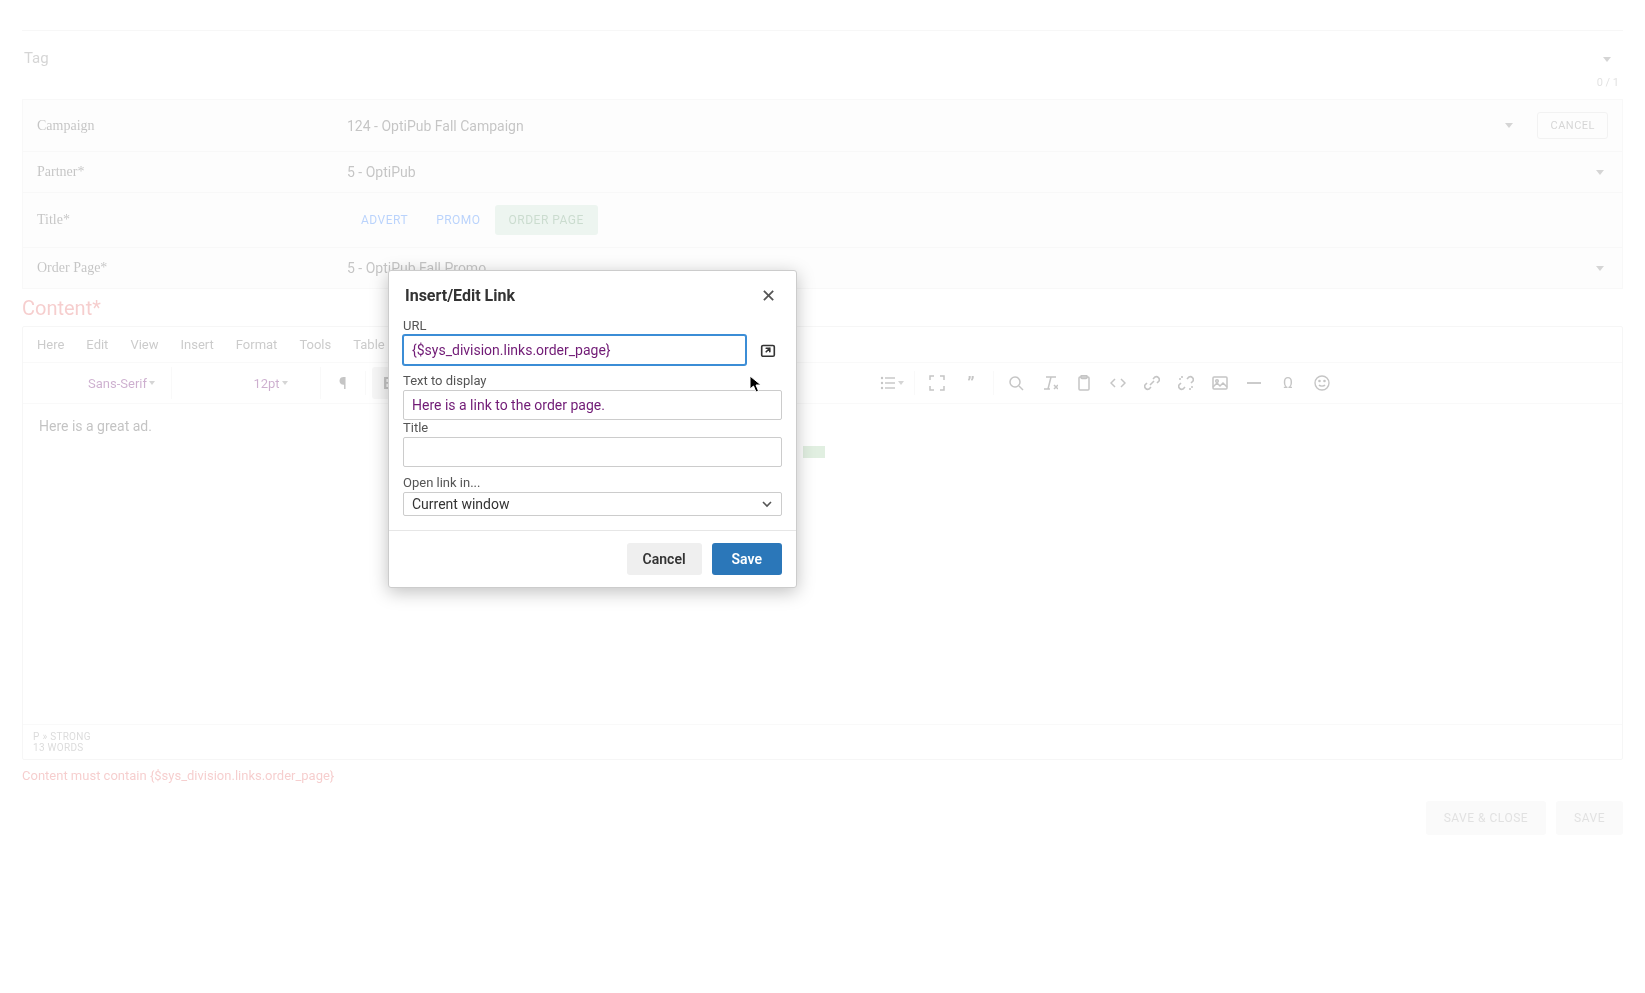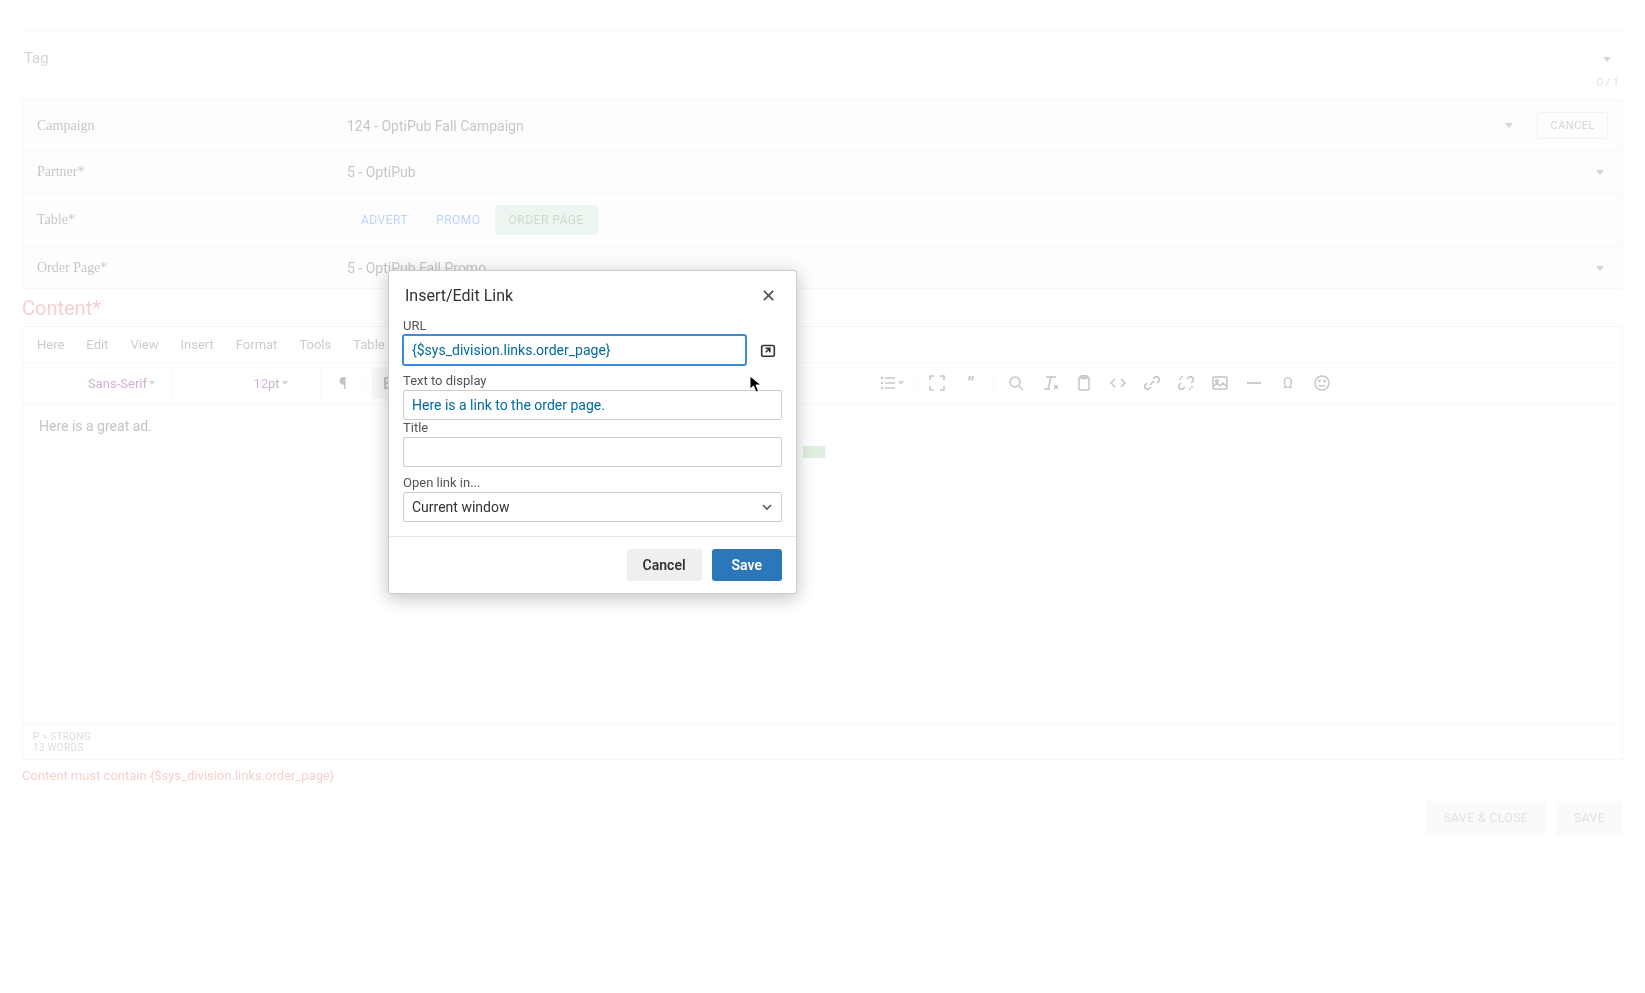--- a/index.html
+++ b/index.html
@@ -39,30 +39,30 @@
     .editor-content .marker { position: absolute; left: 780px; top: 42px; width: 22px; height: 12px; background: #a8d0a8; }
     .editor-status { border-top: 1px solid #eee; padding: 6px 10px; display: flex; justify-content: space-between; font-size: 10px; color: #999; letter-spacing: 0.3px; text-transform: uppercase; flex-direction: column; }
     
     .validation { color: #e57373; font-size: 13px; padding: 8px 0 18px; }
     .page-actions { display: flex; justify-content: flex-end; gap: 10px; padding-bottom: 12px; }
     .page-actions button { background: #efefef; border: none; color: #aaa; padding: 10px 18px; font-size: 12px; letter-spacing: 0.5px; border-radius: 3px; }
     
     
     .modal { position: absolute; left: 388px; top: 270px; width: 409px; background: #fff; border: 1px solid #ccc; border-radius: 3px; box-shadow: 0 4px 18px rgba(0,0,0,0.25); z-index: 10; }
     .modal-header { display: flex; justify-content: space-between; align-items: center; padding: 14px 16px 12px; }
-    .modal-title { font-size: 16px; color: #333; font-weight: 400; }
+    .modal-title { font-size: 16px; color: #333; font-weight: 700; }
     .modal-close { font-size: 18px; color: #555; background: none; border: none; cursor: pointer; padding: 0 4px; }
     .modal-body { padding: 0 14px 14px; }
     .modal-field-row { display: flex; align-items: flex-end; gap: 8px; margin-bottom: 8px; }
     .modal-field { flex: 1; }
     .modal-label { font-size: 13px; color: #555; margin-bottom: 2px; display: block; }
-    .modal-input { width: 100%; height: 30px; border: 1px solid #ccc; padding: 0 8px; font-size: 14px; color: #0369a1; border-radius: 2px; }
+    .modal-input { width: 100%; height: 30px; border: 1px solid #ccc; padding: 0 8px; font-size: 14px; color: #701a75; border-radius: 2px; }
     .modal-input.focused { border-color: #3b8dd6; outline: none; box-shadow: 0 0 0 1px #3b8dd6; }
     .modal-icon-btn { width: 28px; height: 28px; display: inline-flex; align-items: center; justify-content: center; border: none; background: transparent; padding-bottom: 2px; }
-    .modal-select { width: 100%; height: 30px; border: 1px solid #ccc; padding: 0 8px; font-size: 14px; color: #333; background: #fff; display: flex; align-items: center; justify-content: space-between; border-radius: 2px; }
+    .modal-select { width: 100%; height: 24px; border: 1px solid #ccc; padding: 0 8px; font-size: 14px; color: #333; background: #fff; display: flex; align-items: center; justify-content: space-between; border-radius: 2px; }
     .modal-footer { border-top: 1px solid #e6e6e6; padding: 12px 14px; display: flex; justify-content: flex-end; gap: 10px; }
     .modal-footer .btn-cancel { background: #efefef; border: none; color: #333; padding: 8px 16px; font-size: 14px; font-weight: 600; border-radius: 3px; cursor: pointer; }
     .modal-footer .btn-save { background: #2b77b9; border: none; color: #fff; padding: 8px 20px; font-size: 14px; font-weight: 600; border-radius: 3px; cursor: pointer; }
     
     .cursor-pointer { position: absolute; left: 749px; top: 375px; z-index: 12; pointer-events: none; }
     .hr-top { border-bottom: 1px solid #e8e8e8; margin-top: 20px; }
   </style>
 </head>
 <body>
 
@@ -90,21 +90,21 @@
 
   <div class="form-row">
     <div class="label">Partner*</div>
     <div class="value">
       <span>5 - OptiPub</span>
       <span class="dropdown-caret"></span>
     </div>
   </div>
 
   <div class="form-row">
-    <div class="label">Table*</div>
+    <div class="label">Title*</div>
     <div class="type-tabs">
       <button class="type-tab">ADVERT</button>
       <button class="type-tab">PROMO</button>
       <button class="type-tab active">ORDER PAGE</button>
     </div>
   </div>
 
   <div class="form-row">
     <div class="label">Order Page*</div>
     <div class="value">

